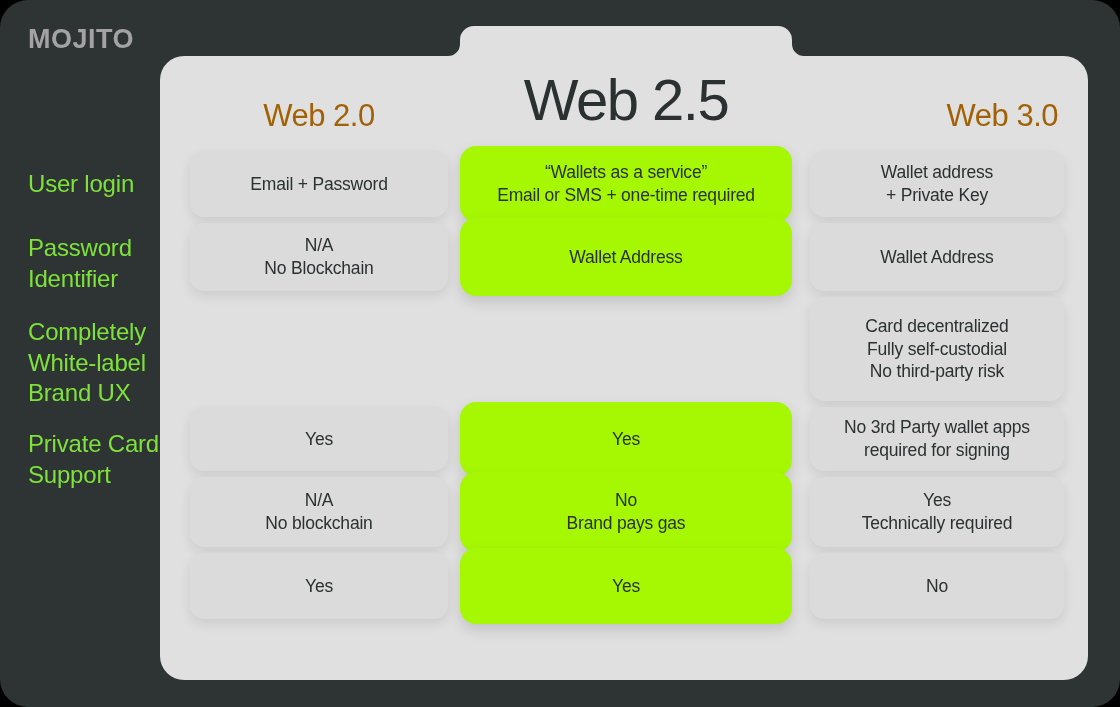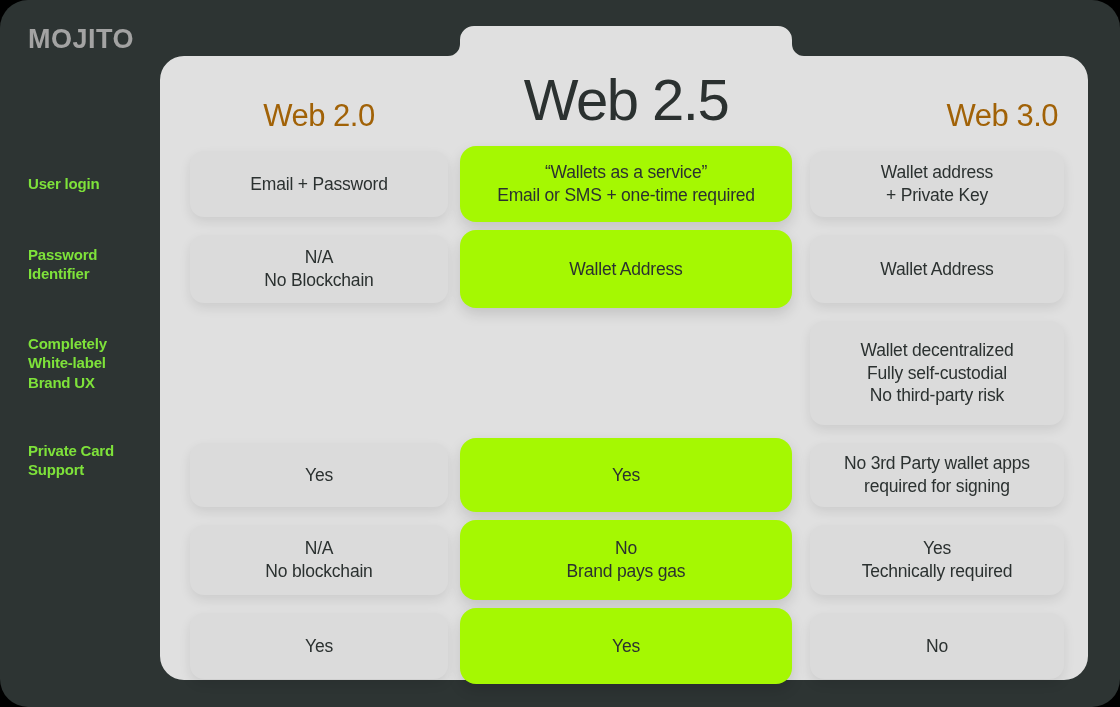--- a/index.html
+++ b/index.html
@@ -32,30 +32,30 @@
   .col-header.web30 { left:804px; width:254px;text-align:right; }
 
   .features {
     position:absolute; left:28px; top:151px; width:145px;
     display:grid;
     grid-template-rows:66px 68px 104px 64px 70px 66px;
     row-gap:13px;
   }
   .feature {
     display:flex; align-items:center;
-    color:#7EE23A; font-size:15px; line-height:1.28;
-    white-space:pre-line; letter-spacing:-0.2px;font-weight:bold;
+    color:#7EE23A; font-size:24px; line-height:1.28;
+    white-space:pre-line; letter-spacing:-0.2px;
   }
 
   .cells {
     position:absolute; left:190px; top:151px;
     display:grid;
     grid-template-columns:258px 12px 332px 18px 254px;
     grid-template-rows:66px 68px 104px 64px 70px 66px;
-    row-gap:18px;
+    row-gap:6px;
   }
   .cell {
     display:flex; align-items:center; justify-content:center;
     text-align:center; padding:4px 10px; box-sizing:border-box;
     white-space:pre-line;
     font-size:17.5px; line-height:1.3; letter-spacing:-0.2px;
     color:#2B3130;
   }
   .cell.gray {
     background:#DBDBDB; border-radius:14px;
@@ -107,21 +107,21 @@
     <div class="cell green c2 r1">“Wallets as a service”
 Email or SMS + one-time required</div>
     <div class="cell gray  c3 r1">Wallet address
 + Private Key</div>
 
     <div class="cell gray  c1 r2">N/A
 No Blockchain</div>
     <div class="cell green c2 r2">Wallet Address</div>
     <div class="cell gray  c3 r2">Wallet Address</div>
 
-    <div class="cell gray  c3 r3">Wallet decentralized
+    <div class="cell gray  c3 r3">Card decentralized
 Fully self-custodial
 No third-party risk</div>
 
     <div class="cell gray  c1 r4">Yes</div>
     <div class="cell green c2 r4">Yes</div>
     <div class="cell gray  c3 r4">No 3rd Party wallet apps
 required for signing</div>
 
     <div class="cell gray  c1 r5">N/A
 No blockchain</div>

